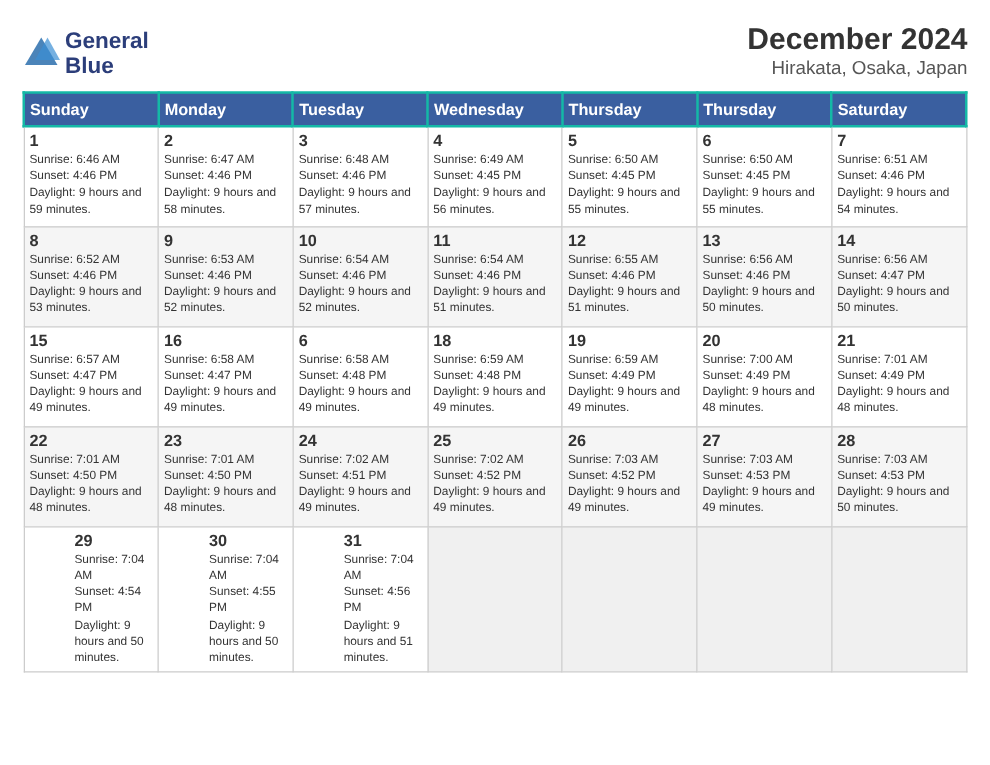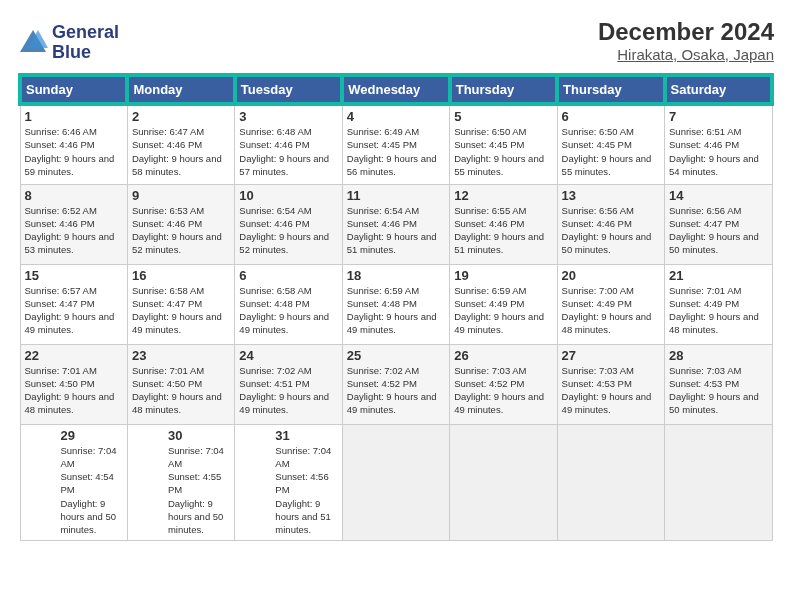--- a/index.html
+++ b/index.html
@@ -40,34 +40,33 @@
       text-align: right;
     }
     .month-title {
       font-size: 24px;
       font-weight: bold;
       color: #333;
     }
     .location {
       font-size: 15px;
       color: #555;
-      text-decoration: underline;
     }
     table {
       width: 100%;
       border-collapse: collapse;
       table-layout: fixed;
     }
     th {
       background-color: #3a5fa0;
       color: #fff;
       padding: 5px 4px;
       font-size: 13px;
       text-align: left;
-      border: 4px solid #14b8a6;
+      border: 2px solid #14b8a6;
     }
     td {
       border: 1px solid #ccc;
       vertical-align: top;
       padding: 3px 4px;
       font-size: 10px;
       color: #333;
       height: 80px;
       background: #fff;
     }

